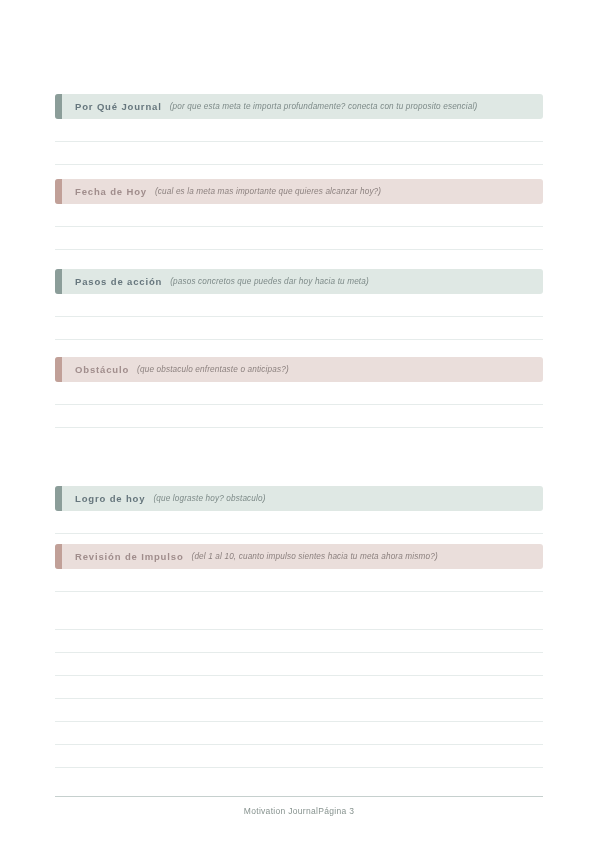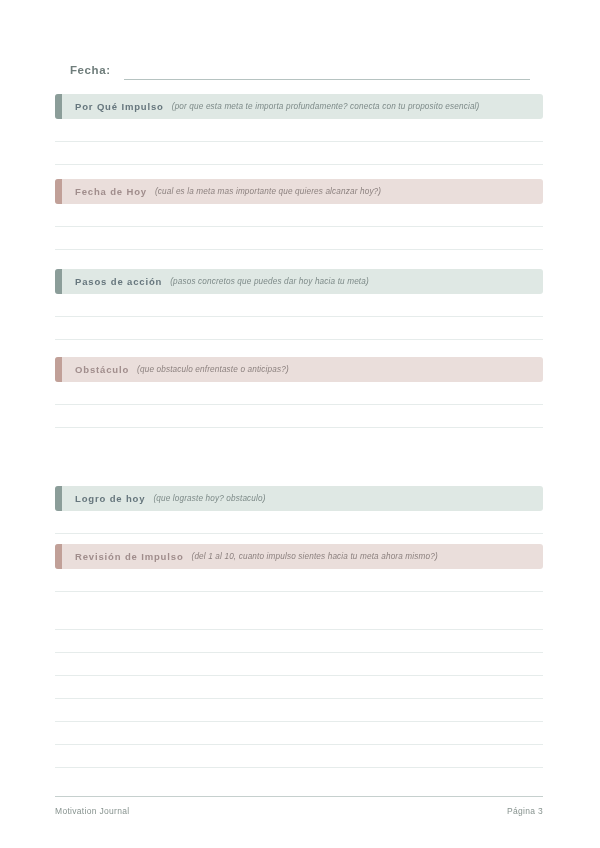--- a/index.html
+++ b/index.html
@@ -115,43 +115,39 @@
     top: 796px;
     width: 488px;
   }
   .footer-rule {
     height: 1px;
     background: #c6d0ce;
     width: 100%;
   }
   .footer-row {
     display: flex;
-    justify-content: space-between;
+    justify-content: center;
     align-items: center;
     margin-top: 9px;
     font-size: 8.5px;
     letter-spacing: 0.3px;
     color: #87938f;
   }
 </style>
 </head>
 <body>
 
 <div class="page">
 
-  <div class="date-row">
-    <span class="date-label">Fecha:</span>
-    <span class="date-rule"></span>
-  </div>
 
   <div id="sections-host">
       <div class="section v-green" style="top: 94px;">
         <div class="sec-header">
           <span class="accent"></span>
-          <span class="sec-title">Por Qué Impulso</span>
+          <span class="sec-title">Por Qué Journal</span>
           <span class="sec-hint">(por que esta meta te importa profundamente? conecta con tu proposito esencial)</span>
         </div>
         <div class="lines">
           <div class="wline"></div>
           <div class="wline"></div>
         </div>
       </div>
       <div class="section v-rose" style="top: 179px;">
         <div class="sec-header">
           <span class="accent"></span>

